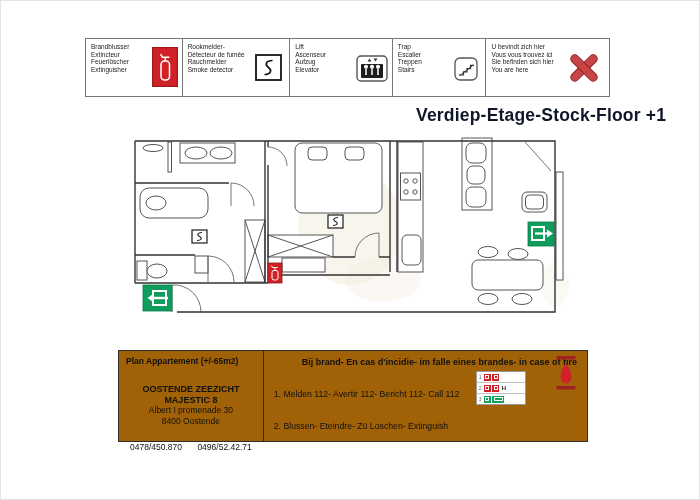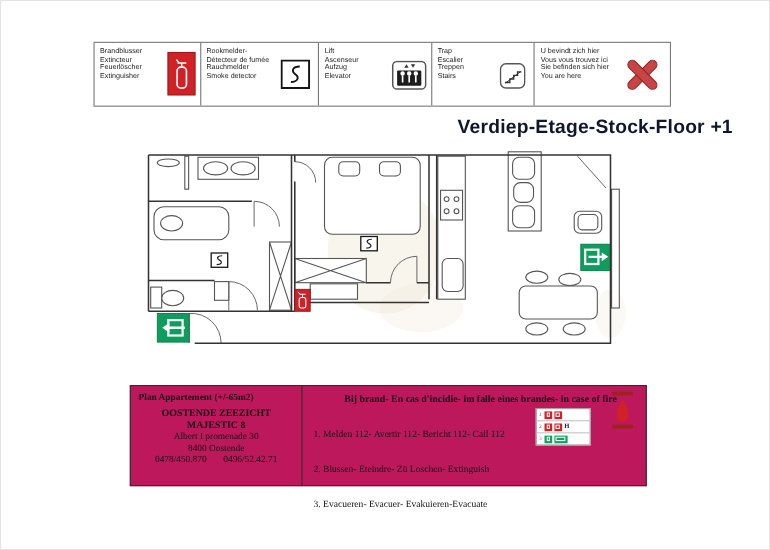--- a/index.html
+++ b/index.html
@@ -21,27 +21,27 @@
 
   
   .floor-title{position:absolute;left:416px;top:105px;font-size:17.5px;font-weight:700;
                letter-spacing:0.2px;color:#0f172a;white-space:nowrap;}
 
   
   .plan{position:absolute;left:125px;top:135px;}
 
   
   .info-table{position:absolute;left:118px;top:350px;width:470px;height:92px;
-              border:1.3px solid #2e2e2e;display:flex;box-sizing:border-box;background:#be185d;font-family:Liberation Serif, serif;}
+              border:1.3px solid #2e2e2e;display:flex;box-sizing:border-box;background:#a16207;}
   .info-left{width:156px;border-right:1.3px solid #2e2e2e;box-sizing:border-box;padding:5px 7px;}
   .plan-title{font-size:8.5px;font-weight:700;white-space:nowrap;}
-  .addr{ text-align:center;margin-top:4px;}
+  .addr{ text-align:center;margin-top:18px;}
   .addr div{font-size:8.5px;line-height:10.5px;white-space:nowrap;}
   .addr .b{font-weight:700;font-size:9px;}
-  .phones{text-align:center;margin-top:0;font-size:8.5px;white-space:nowrap;}
+  .phones{text-align:center;margin-top:16px;font-size:8.5px;white-space:nowrap;}
   .phones span{display:inline-block;}
   .phones span:first-child{margin-right:13px;}
 
   .info-right{flex:1;position:relative;padding:6px 10px;box-sizing:border-box;}
   .fire-title{font-size:9px;font-weight:700;white-space:nowrap;padding-left:28px;}
   .step{font-size:8.7px;margin-top:22px;white-space:nowrap;}
 
   
   .mini-table{position:absolute;left:212px;top:20px;width:48px;border:1px solid #9a9a9a;background:#fff;}
   .mrow{display:flex;align-items:center;height:10px;padding-left:2px;gap:1.5px;border-bottom:1px solid #c2c2c2;}
@@ -265,21 +265,20 @@
     <div class="phones">
       <span>0478/450.870</span>
       <span>0496/52.42.71</span>
     </div>
   </div>
 
   <div class="info-right">
     <div class="fire-title">Bij brand- En cas d'incidie- im falle eines brandes- in case of fire</div>
     <div class="step">1. Melden 112- Avertir 112- Bericht 112- Call 112</div>
     <div class="step">2. Blussen- Eteindre- Zü Loschen- Extinguish</div>
-    <div class="step">3. Evacueren- Evacuer- Evakuieren-Evacuate</div>
 
     <div class="mini-table">
       <div class="mrow">
         <span class="mnum">1</span>
         <span class="msq m-red"></span>
         <span class="msq m-red"></span>
       </div>
       <div class="mrow">
         <span class="mnum">2</span>
         <span class="msq m-red"></span>

